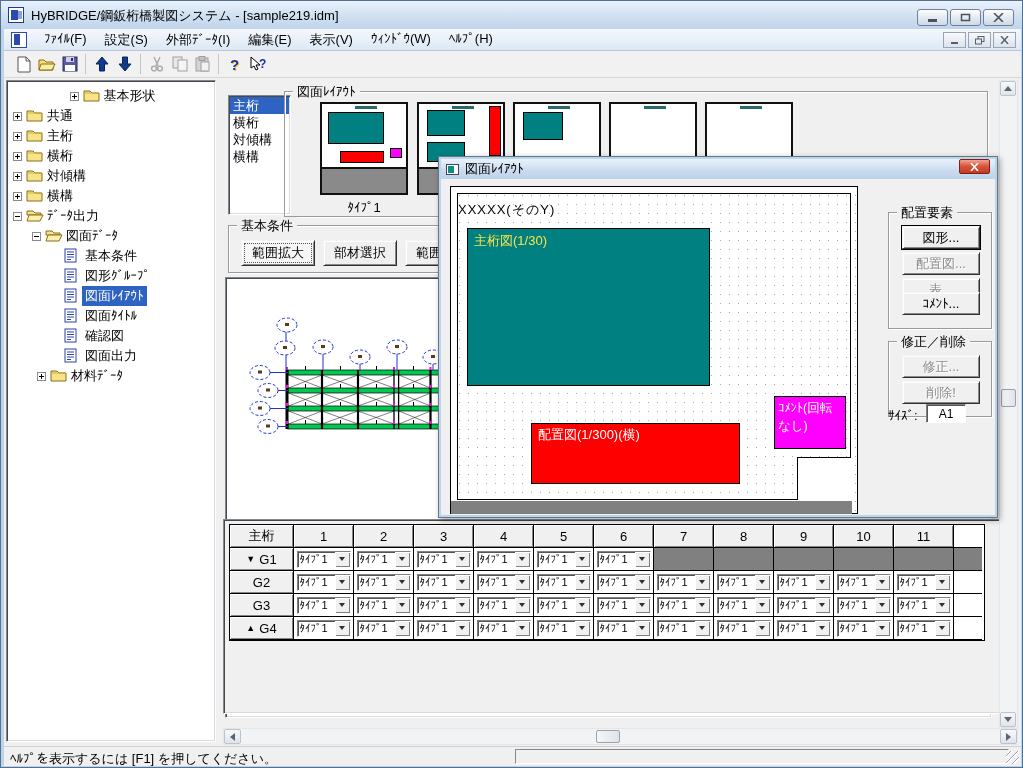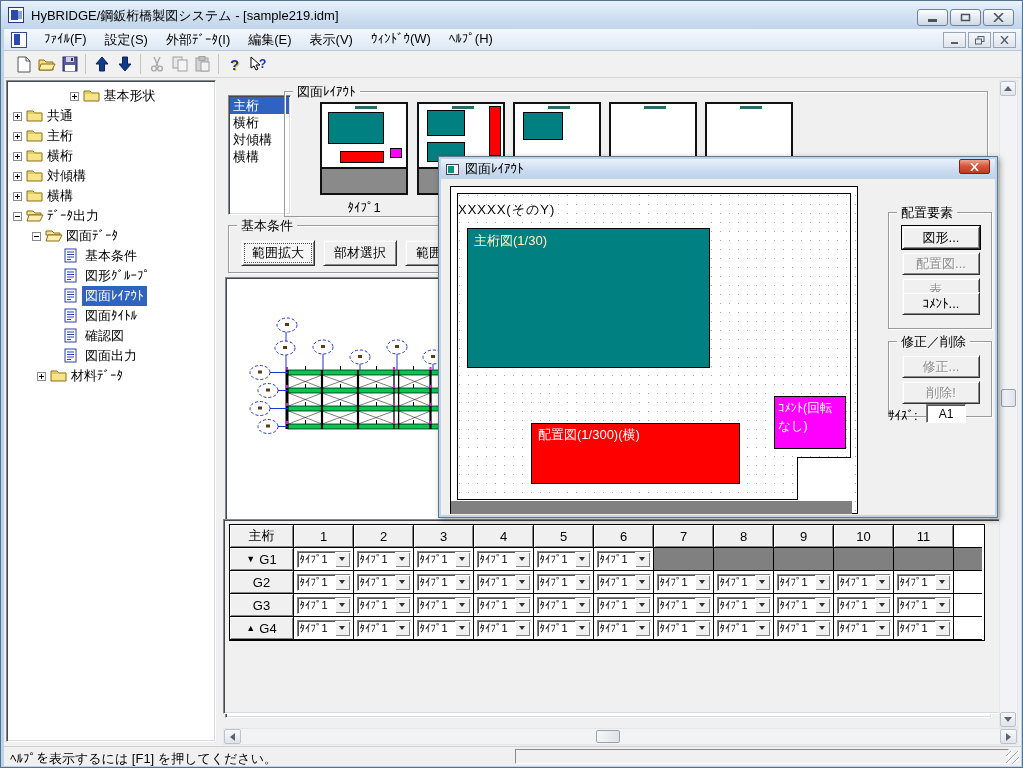--- a/index.html
+++ b/index.html
@@ -123,21 +123,21 @@
   .dlg-icon{width:13px;height:11px;margin:0 6px 0 5px;background:#fff;border:1px solid #445;position:relative;}
   .dlg-icon i{position:absolute;left:1px;top:1px;width:6px;height:7px;background:#0e8f7e;}
   .dlg-close{position:absolute;right:7px;top:2px;width:31px;height:15px;border:1px solid #7c2013;border-radius:2px;
     background:linear-gradient(#f0a58d,#d9573f 45%,#c03a20);color:#fff;font-weight:bold;font-size:11px;
     display:flex;align-items:center;justify-content:center;}
   .dlg-client{position:absolute;left:2px;top:22px;right:2px;bottom:2px;background:#f0f0f0;}
   .dlg-canvas{position:absolute;left:9px;top:7px;width:408px;height:328px;border:1px solid #000;background:#fff;
     background-image:radial-gradient(#a8a8a8 0.7px,transparent 0.8px);background-size:9px 9px;background-position:4px 4px;}
   .paper{position:absolute;left:6px;top:6px;width:394px;height:307px;border:1px solid #000;}
   .paper-title{position:absolute;left:0;top:7px;width:100%;text-align:left;letter-spacing:1px;}
-  .el-girder{position:absolute;left:9px;top:34px;width:243px;height:140px;background:#008080;border:1px solid #000;color:#fef9c3;padding:3px 0 12px 6px;}
+  .el-girder{position:absolute;left:9px;top:34px;width:243px;height:158px;background:#008080;border:1px solid #000;color:#fde047;padding:3px 0 12px 6px;}
   .el-layout{position:absolute;left:73px;top:229px;width:209px;height:61px;background:#f00;border:1px solid #000;color:#fff;padding:2px 0 0 6px;}
   .el-comment{position:absolute;left:316px;top:202px;width:72px;height:53px;background:#f0f;border:1px solid #000;color:#fff;padding:2px 3px;line-height:1.45;font-size:12.5px;}
   .el-titleblock{position:absolute;left:339px;top:263px;width:54px;height:43px;background:#fff;border:1px solid #000;border-right:none;border-bottom:none;}
   .gray-band{position:absolute;left:0;top:314px;width:401px;height:13px;background:#808080;}
   #placement-group{position:absolute;left:447px;top:33px;width:104px;height:117px;background:#f0f0f0;}
   #edit-group{position:absolute;left:447px;top:162px;width:104px;height:76px;background:#f0f0f0;}
   .vbtn{position:absolute;left:13px;width:78px;height:23px;}
   .size-label{position:absolute;left:447px;top:229px;}
   .size-box{position:absolute;left:485px;top:225px;width:40px;height:19px;background:#fff;
     border:1px solid #808080;border-right-color:#fff;border-bottom-color:#fff;box-shadow:inset 1px 1px 0 #555;

